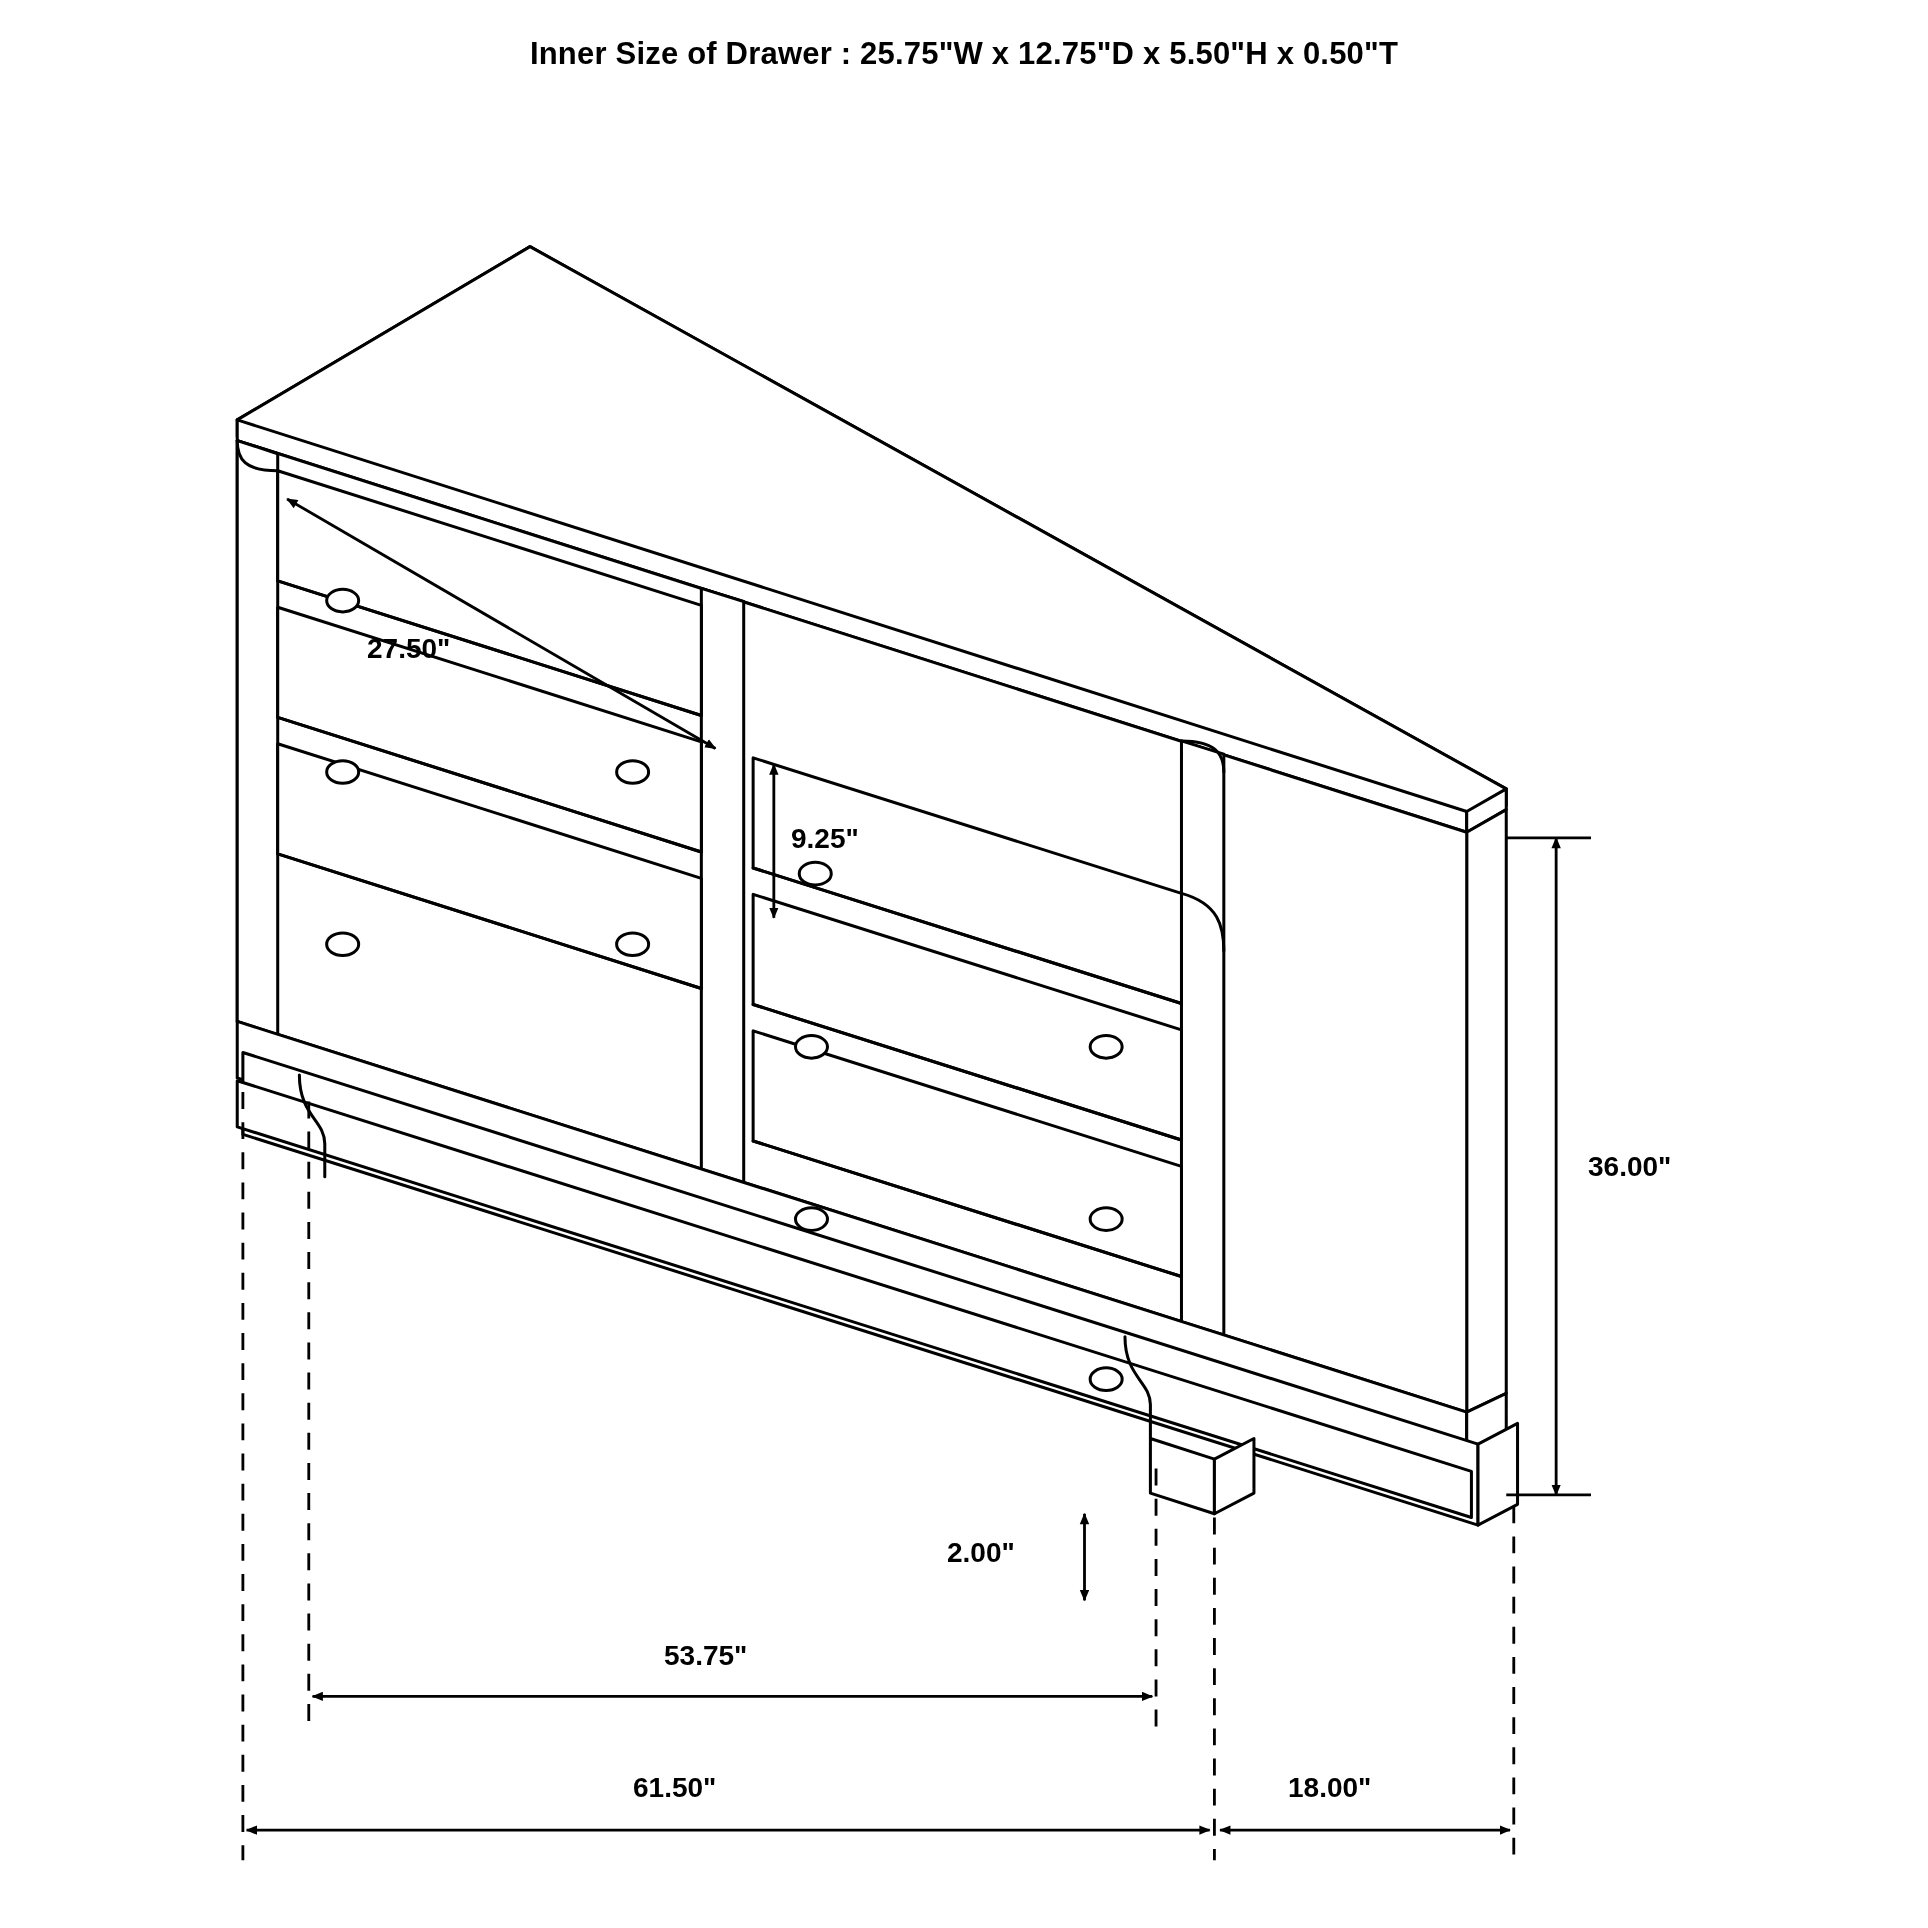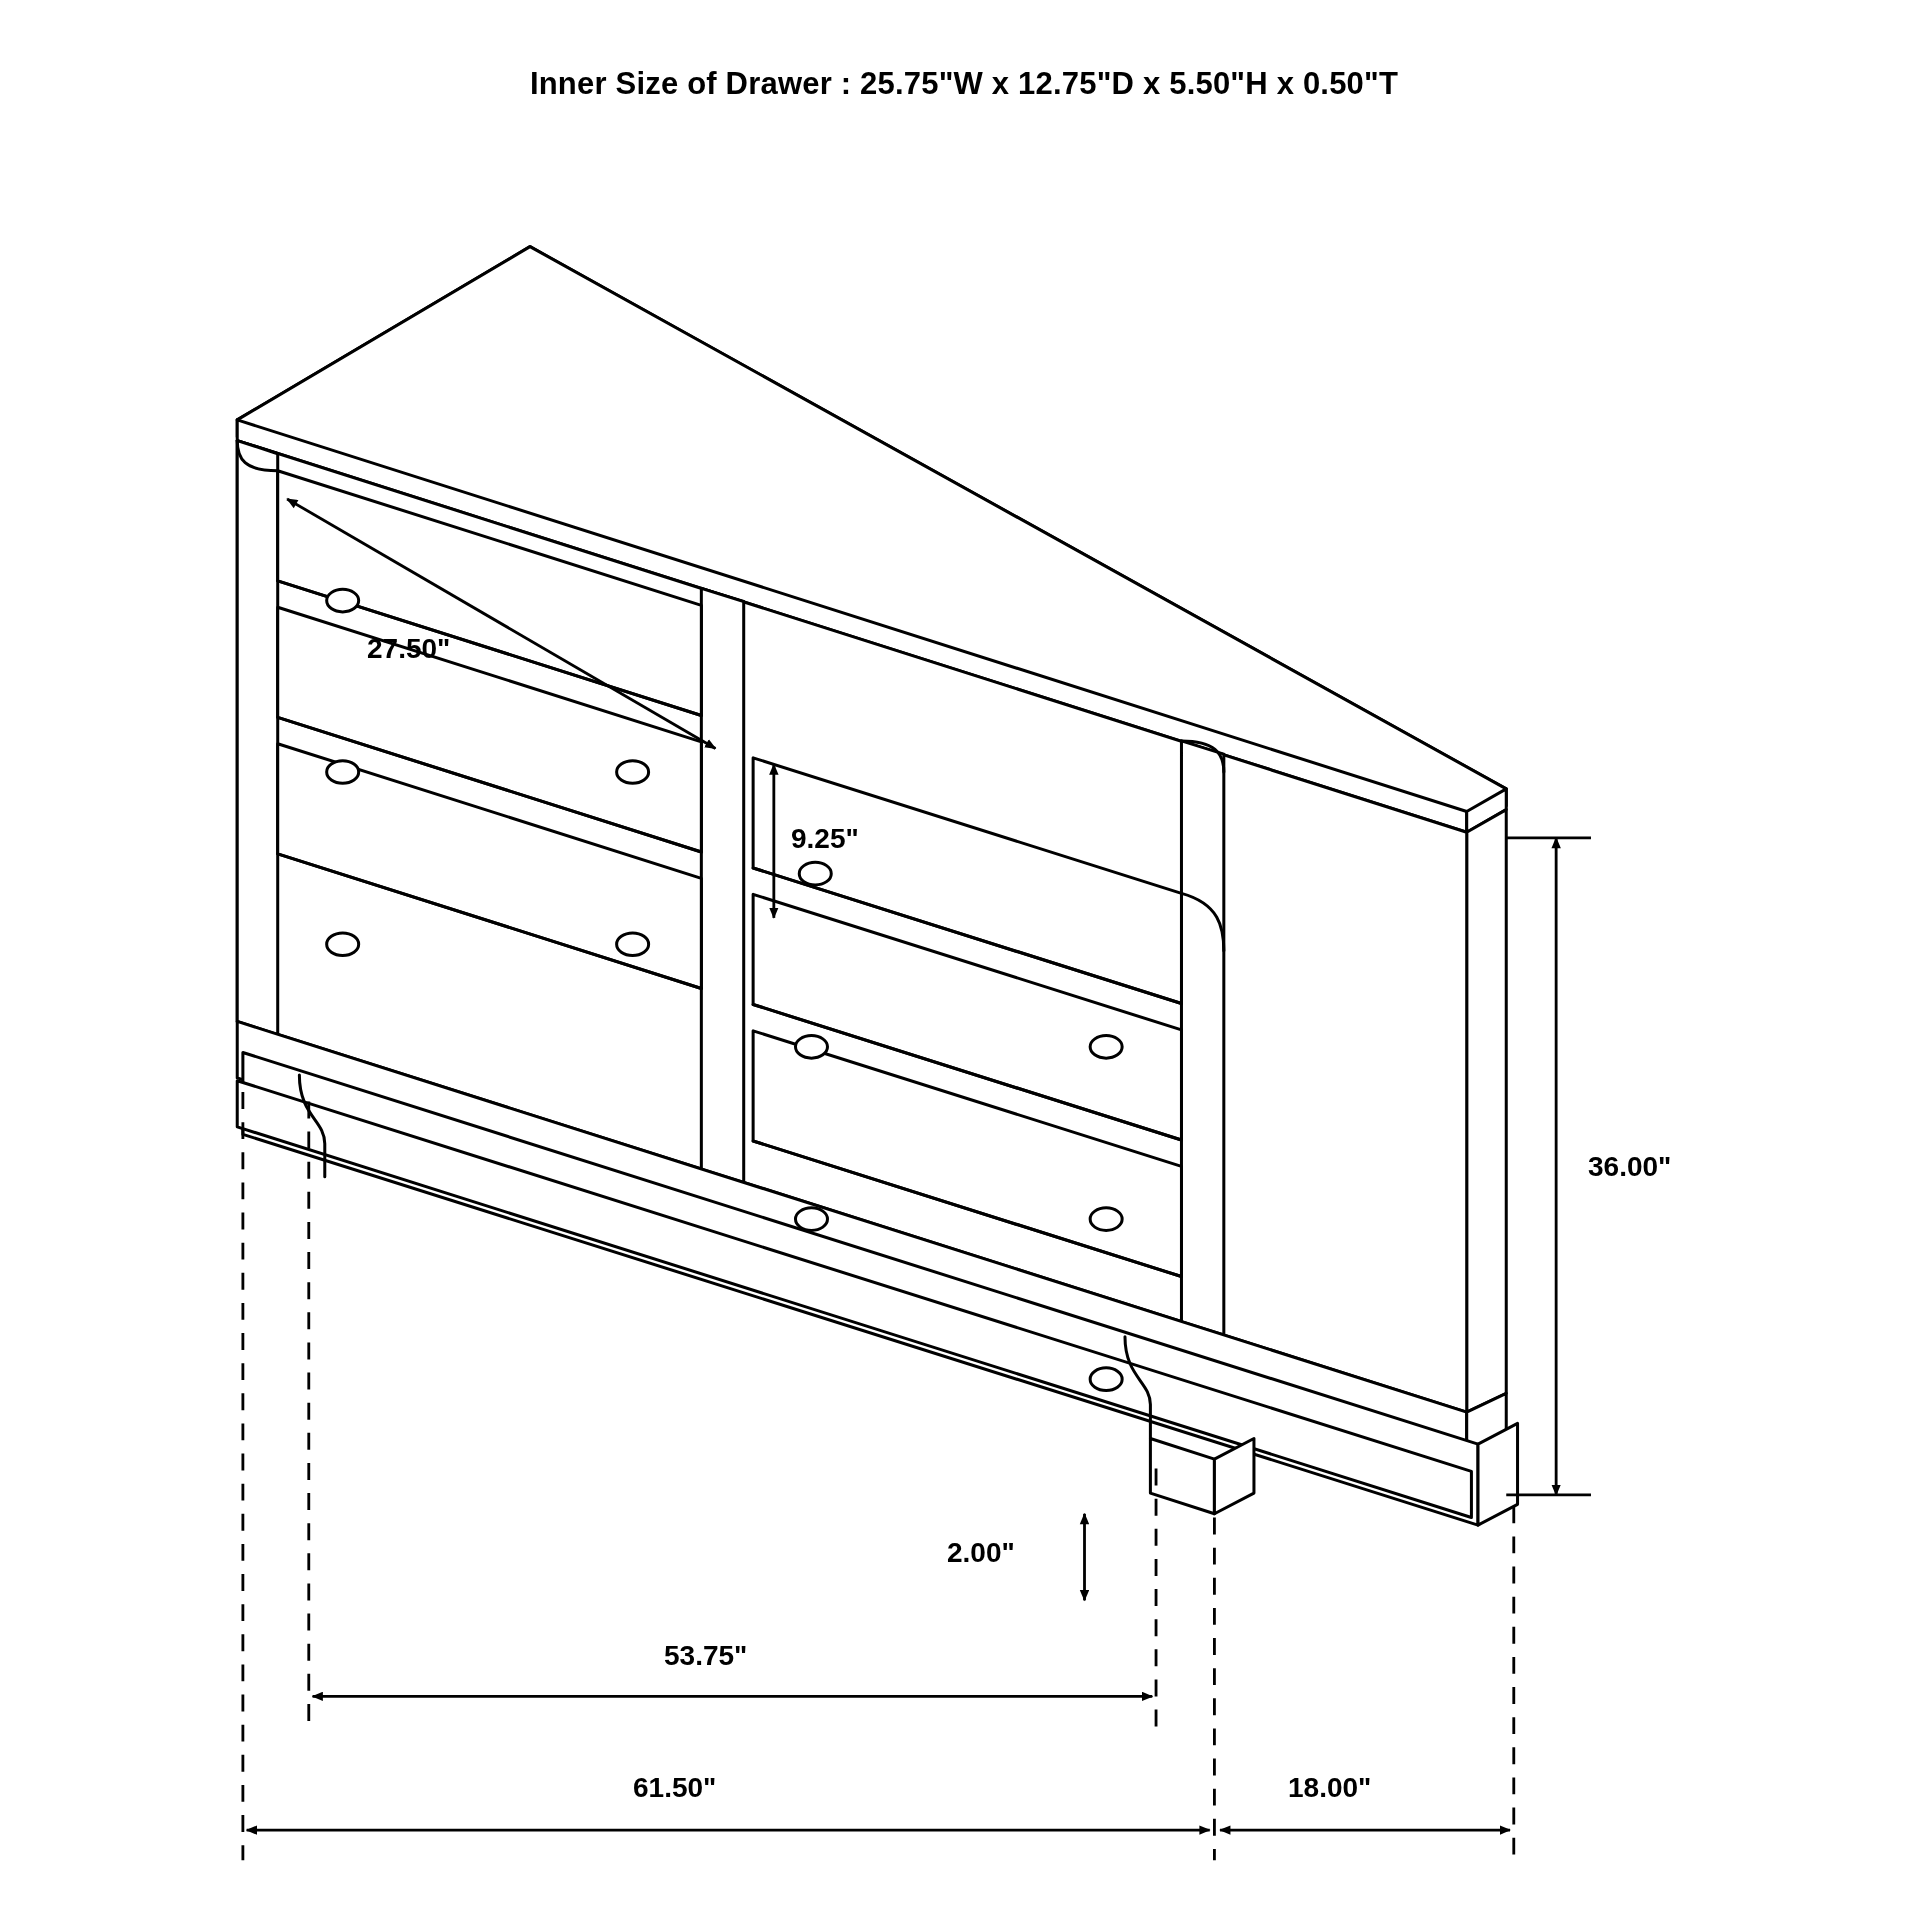--- a/index.html
+++ b/index.html
@@ -24,21 +24,20 @@
   .title {
     position: absolute;
     left: 0;
     top: 36px;
     width: 1928px;
     text-align: center;
     font-size: 31px;
     font-weight: bold;
     letter-spacing: 0.2px;
     white-space: nowrap;
-    margin-top: 30px;
   }
   svg.drawing {
     position: absolute;
     left: 0;
     top: 0;
     width: 1928px;
     height: 1928px;
   }
   .dimlabel {
     position: absolute;

